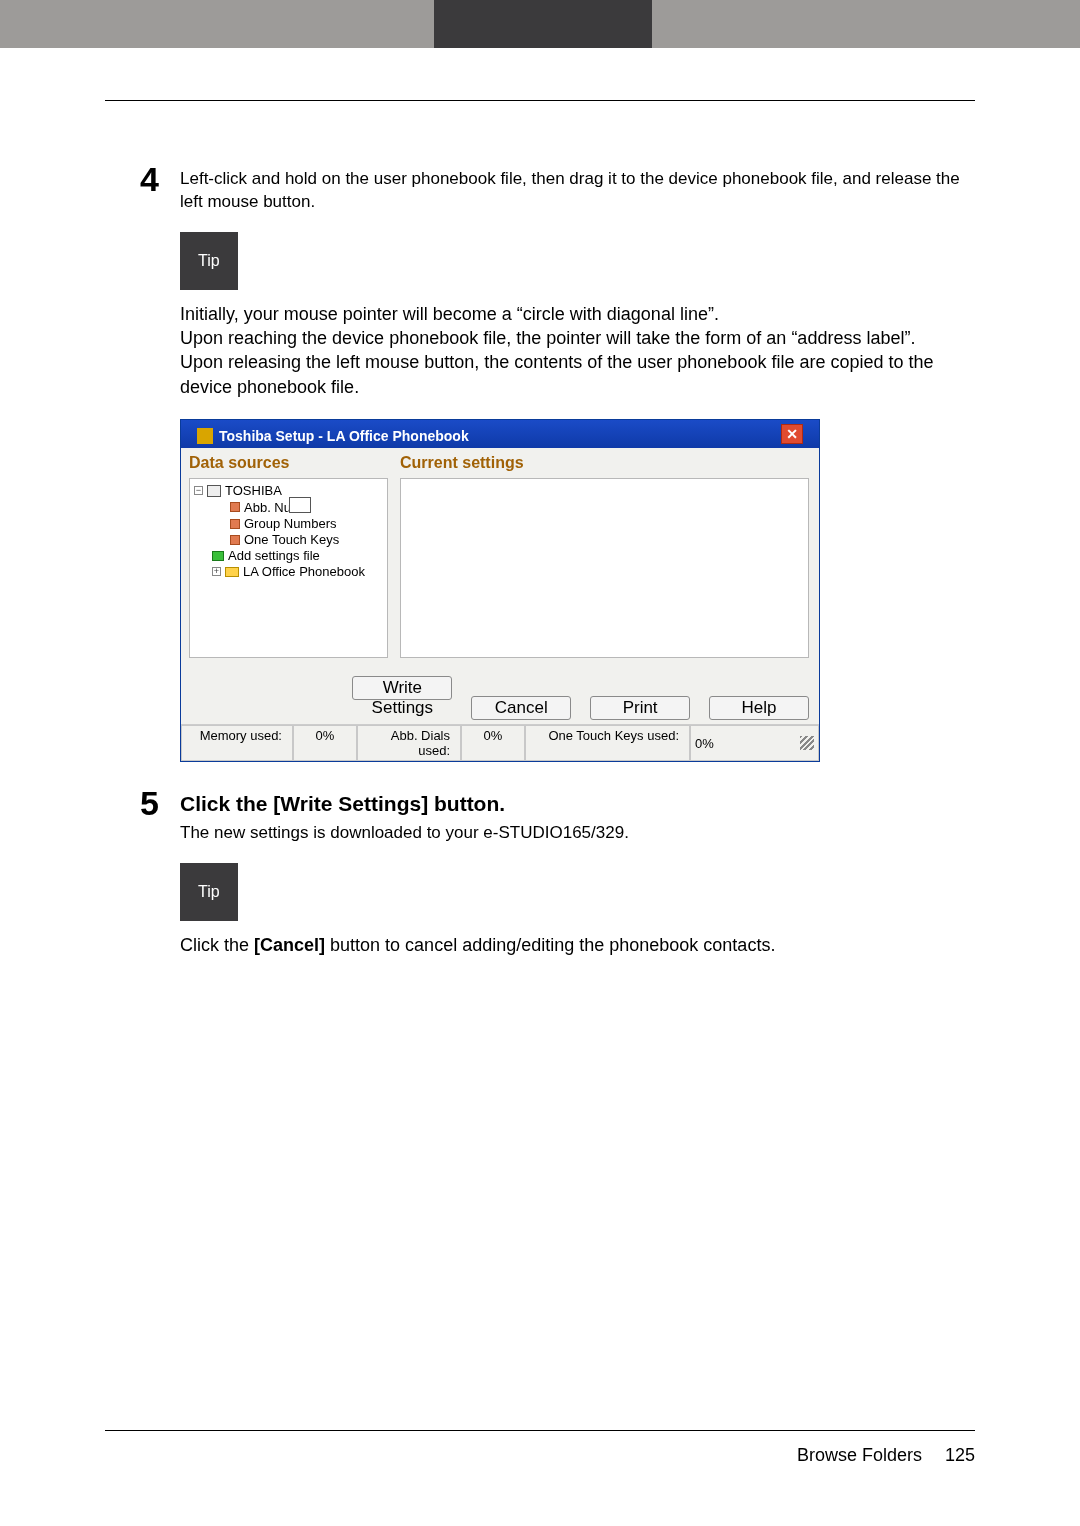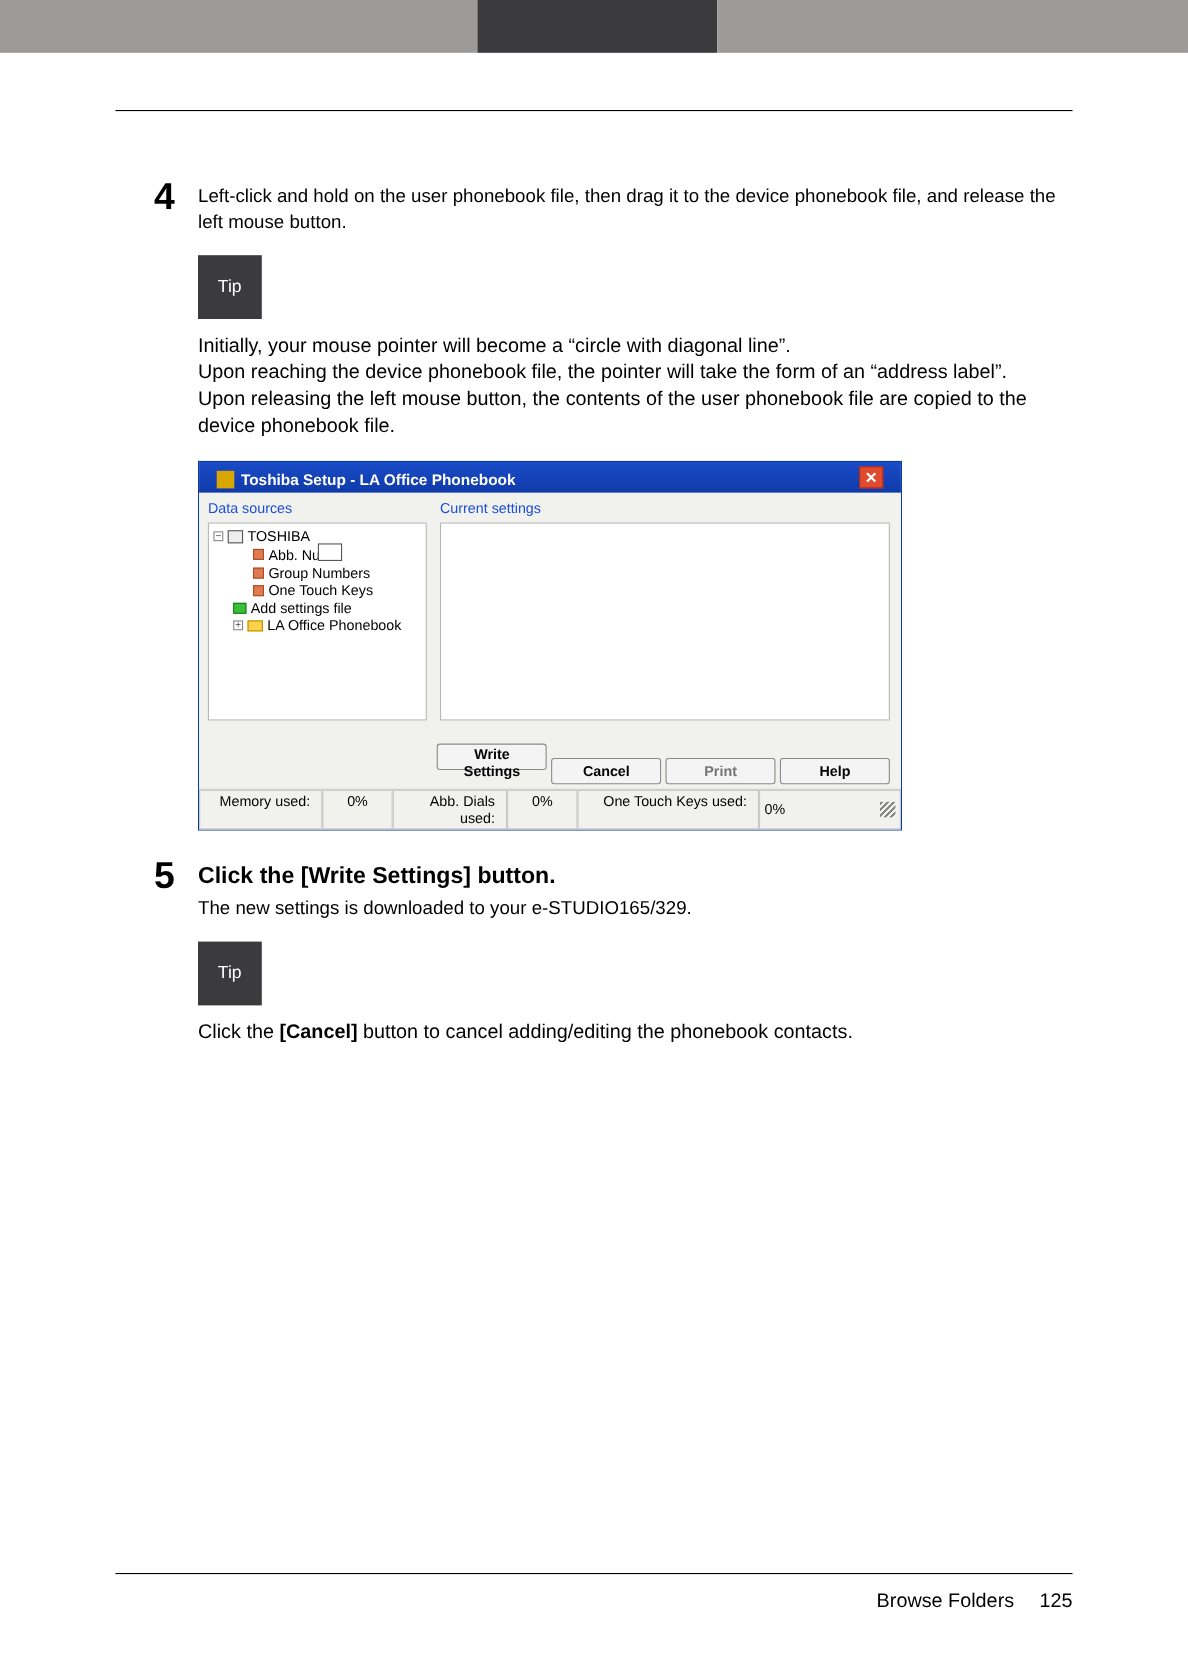--- a/index.html
+++ b/index.html
@@ -98,23 +98,23 @@
   .win-body {
     background: #f1f1ee;
     display: flex;
     height: 220px;
   }
   .win-left {
     width: 215px;
     padding: 6px 8px 0 8px;
   }
   .win-left h4, .win-right h4 {
-    color: #1d4ed8;
-    font-size: 13px;
-    font-weight: normal;
+    color: #a16207;
+    font-size: 16px;
+    font-weight: bold;
     margin: 0 0 6px 0;
   }
   .tree {
     background: #fff;
     border: 1px solid #b8b8b8;
     height: 180px;
     padding: 4px 4px;
     font-size: 13px;
     color: #000;
     overflow: hidden;
@@ -146,28 +146,27 @@
     height:180px;
   }
   .win-buttons {
     background:#f1f1ee;
     padding: 8px 10px 4px 10px;
     text-align: right;
   }
   .win-buttons button {
     width: 100px;
     height: 24px;
-    margin-left: 0;
-    font-size: 13px;
+    margin-left: 15px;
+    font-size: 17px;
     background: #f4f4f4;
     border: 1px solid #8a8a8a;
     border-radius: 3px;
-    font-weight: bold;
-  }
-  .win-buttons button.disabled { color:#737373; }
+  }
+  .win-buttons button.disabled { color:#000000; }
   .win-status {
     background:#f1f1ee;
     display:flex;
     font-size:13px;
     border-top:1px solid #ccc;
   }
   .win-status .cell {
     border:1px solid #c8c8c8;
     padding:2px 4px;
   }

